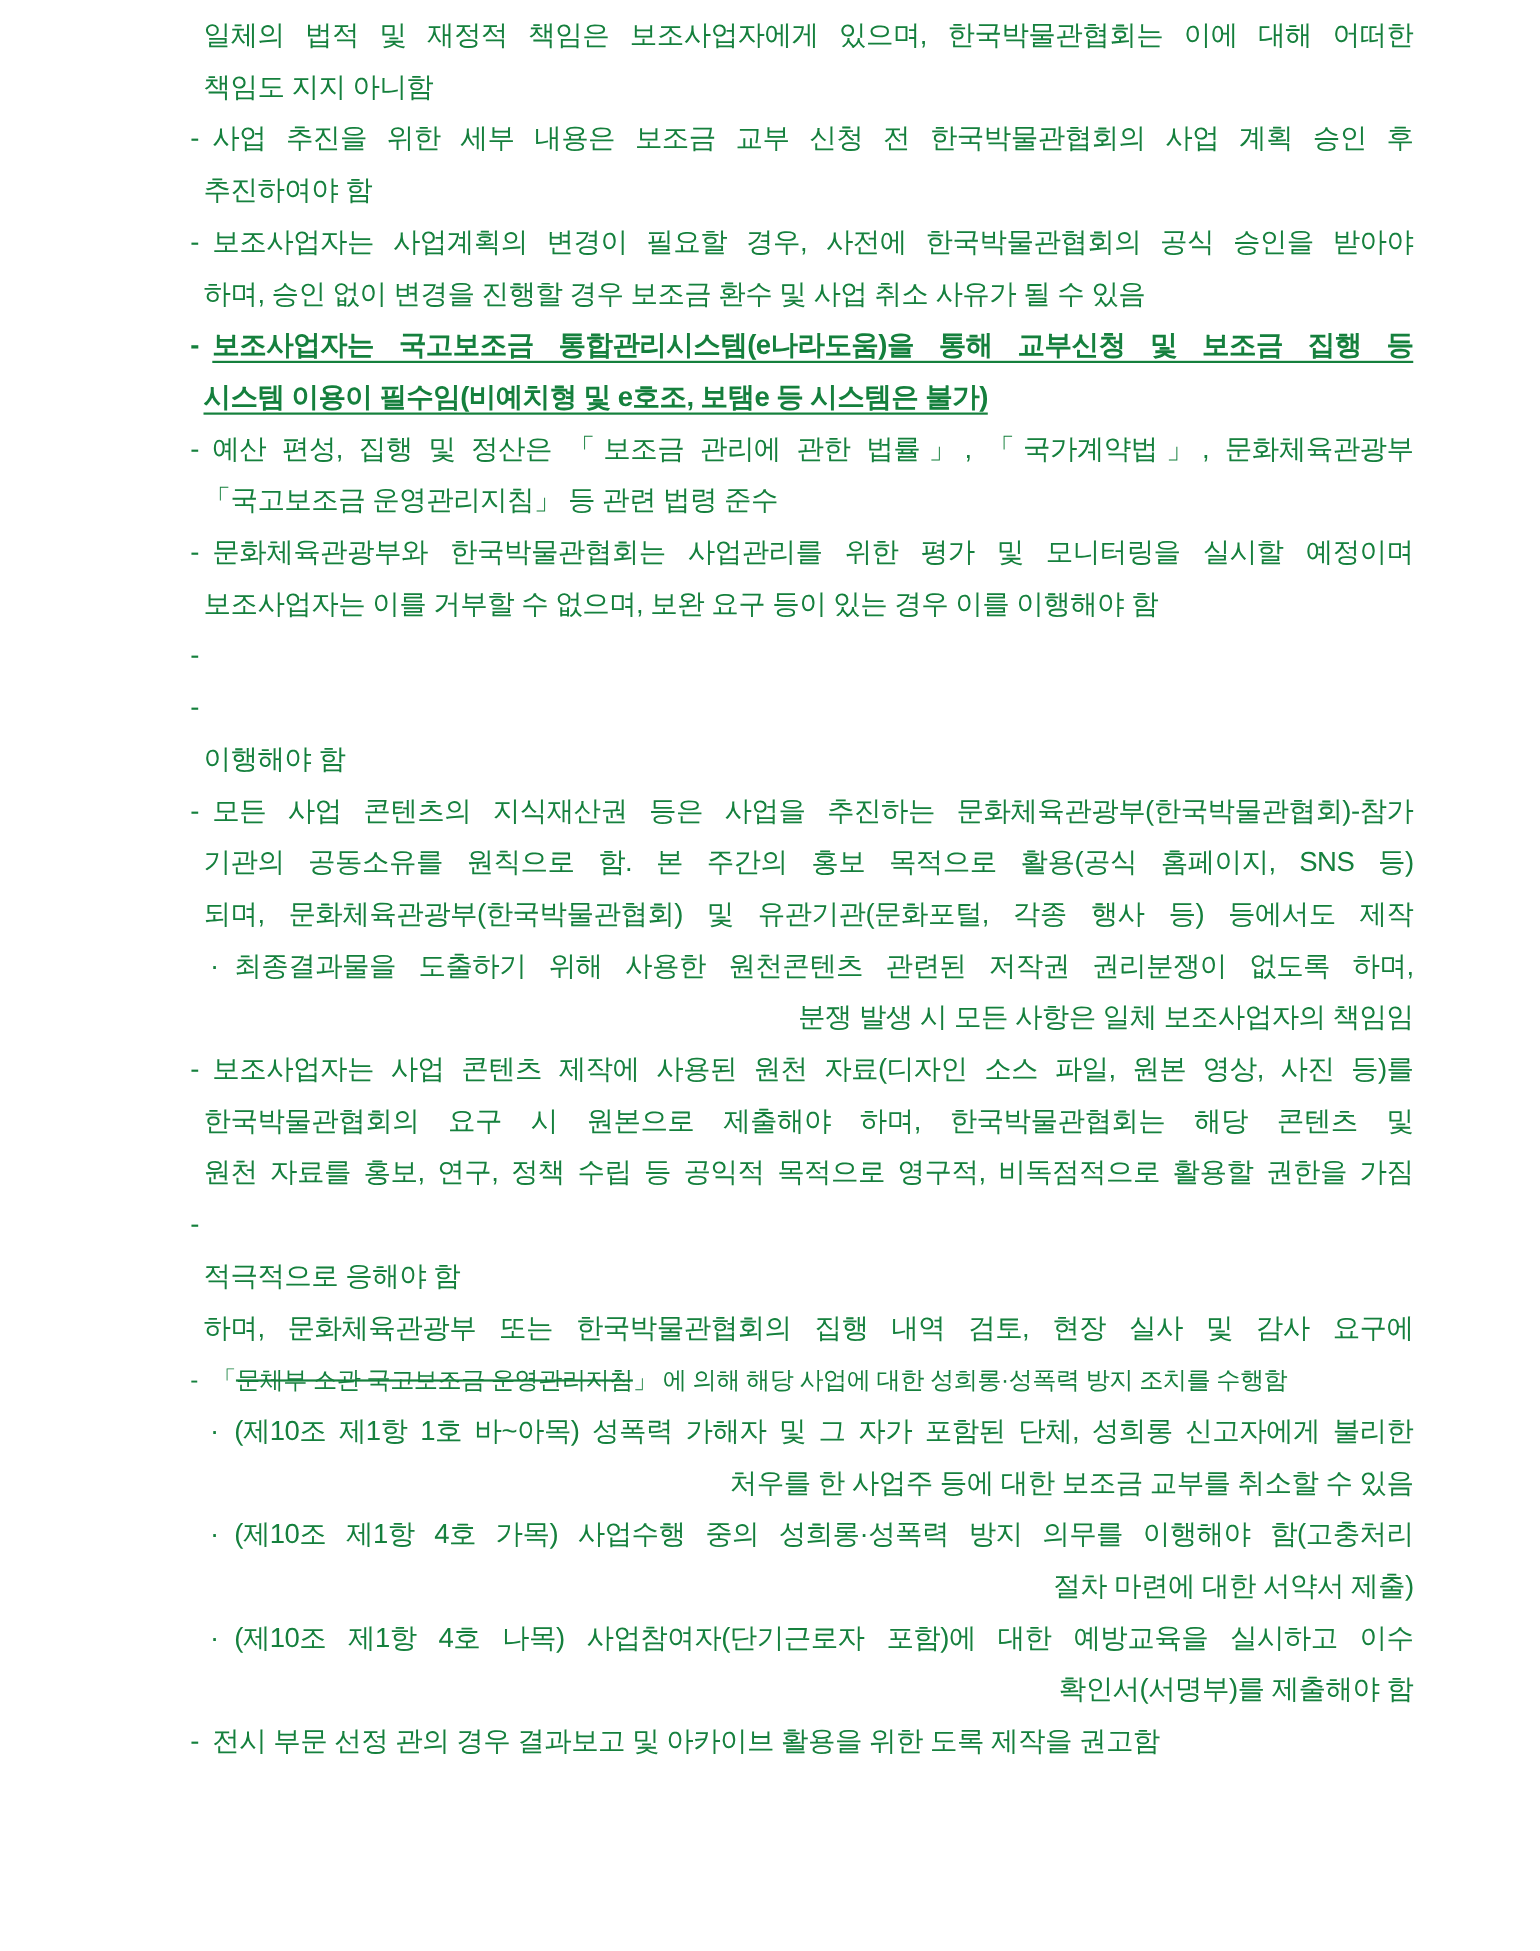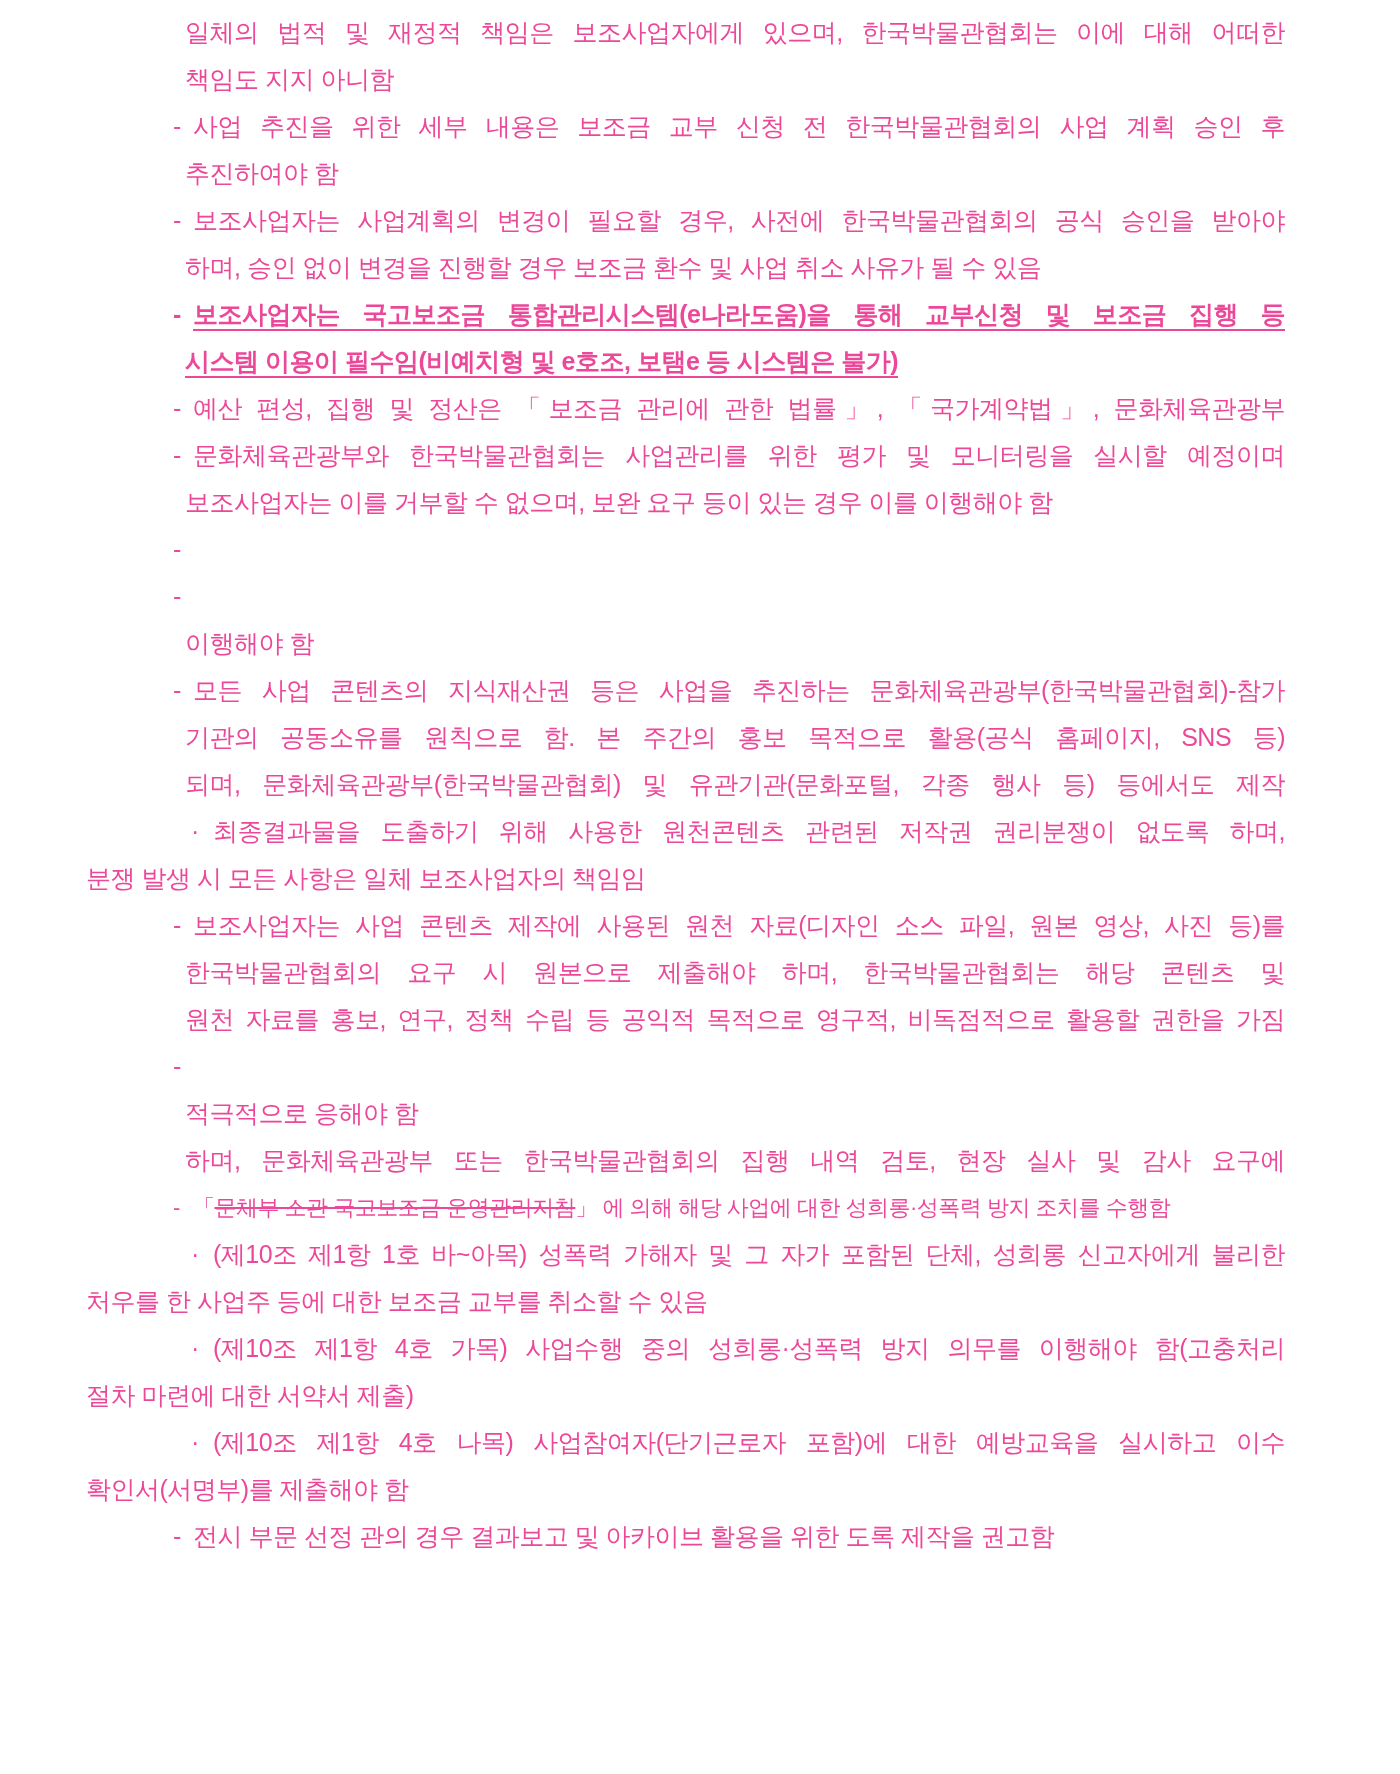--- a/index.html
+++ b/index.html
@@ -5,21 +5,21 @@
   html, body {
     margin: 0;
     padding: 0;
     background: #ffffff;
   }
   .page {
     position: relative;
     width: 1400px;
     height: 1774px;
     background: #ffffff;
-    color: #ec4899;
+    color: #15803d;
     font-family: "Liberation Sans", "DejaVu Sans", sans-serif;
     overflow: hidden;
   }
   .doc {
     position: absolute;
     top: 9px;
     left: 0;
   }
   .line {
     position: relative;
@@ -40,21 +40,21 @@
   }
   
   .l1b { padding-left: 193px; }
   .l1b > .b { position: absolute; left: 173px; top: 0; }
   
   .l1c { padding-left: 185px; }
   
   .l2b { padding-left: 213px; }
   .l2b > .b { position: absolute; left: 191px; top: 0; }
   
-  .l2c { padding-left: 86px; }
+  .l2c { padding-left: 86px; text-align: right; }
   
   .bu { font-weight: 700; }
   .bu .t {
     text-decoration: underline;
     text-decoration-thickness: 2px;
     text-underline-offset: 6px;
   }
   
   .sm { font-size: 22px; letter-spacing: -0.5px; }
   
@@ -82,20 +82,21 @@
     <div class="line l1b j bu">
       <span class="b">-</span><span class="t">보조사업자는 국고보조금 통합관리시스템(e나라도움)을 통해 교부신청 및 보조금 집행 등</span>
     </div>
     <div class="line l1c bu">
       <span class="t">시스템 이용이 필수임(비예치형 및 e호조, 보탬e 등 시스템은 불가)</span>
     </div>
 
     <div class="line l1b j">
       <span class="b">-</span><span class="t">예산 편성, 집행 및 정산은 「보조금 관리에 관한 법률」, 「국가계약법」, 문화체육관광부</span>
     </div>
+    <div class="line l1c">「국고보조금 운영관리지침」 등 관련 법령 준수</div>
 
     <div class="line l1b j">
       <span class="b">-</span><span class="t">문화체육관광부와 한국박물관협회는 사업관리를 위한 평가 및 모니터링을 실시할 예정이며</span>
     </div>
     <div class="line l1c">보조사업자는 이를 거부할 수 없으며, 보완 요구 등이 있는 경우 이를 이행해야 함</div>
 
     <div class="line l1b j">
       <span class="b">-</span>
     </div>
 

